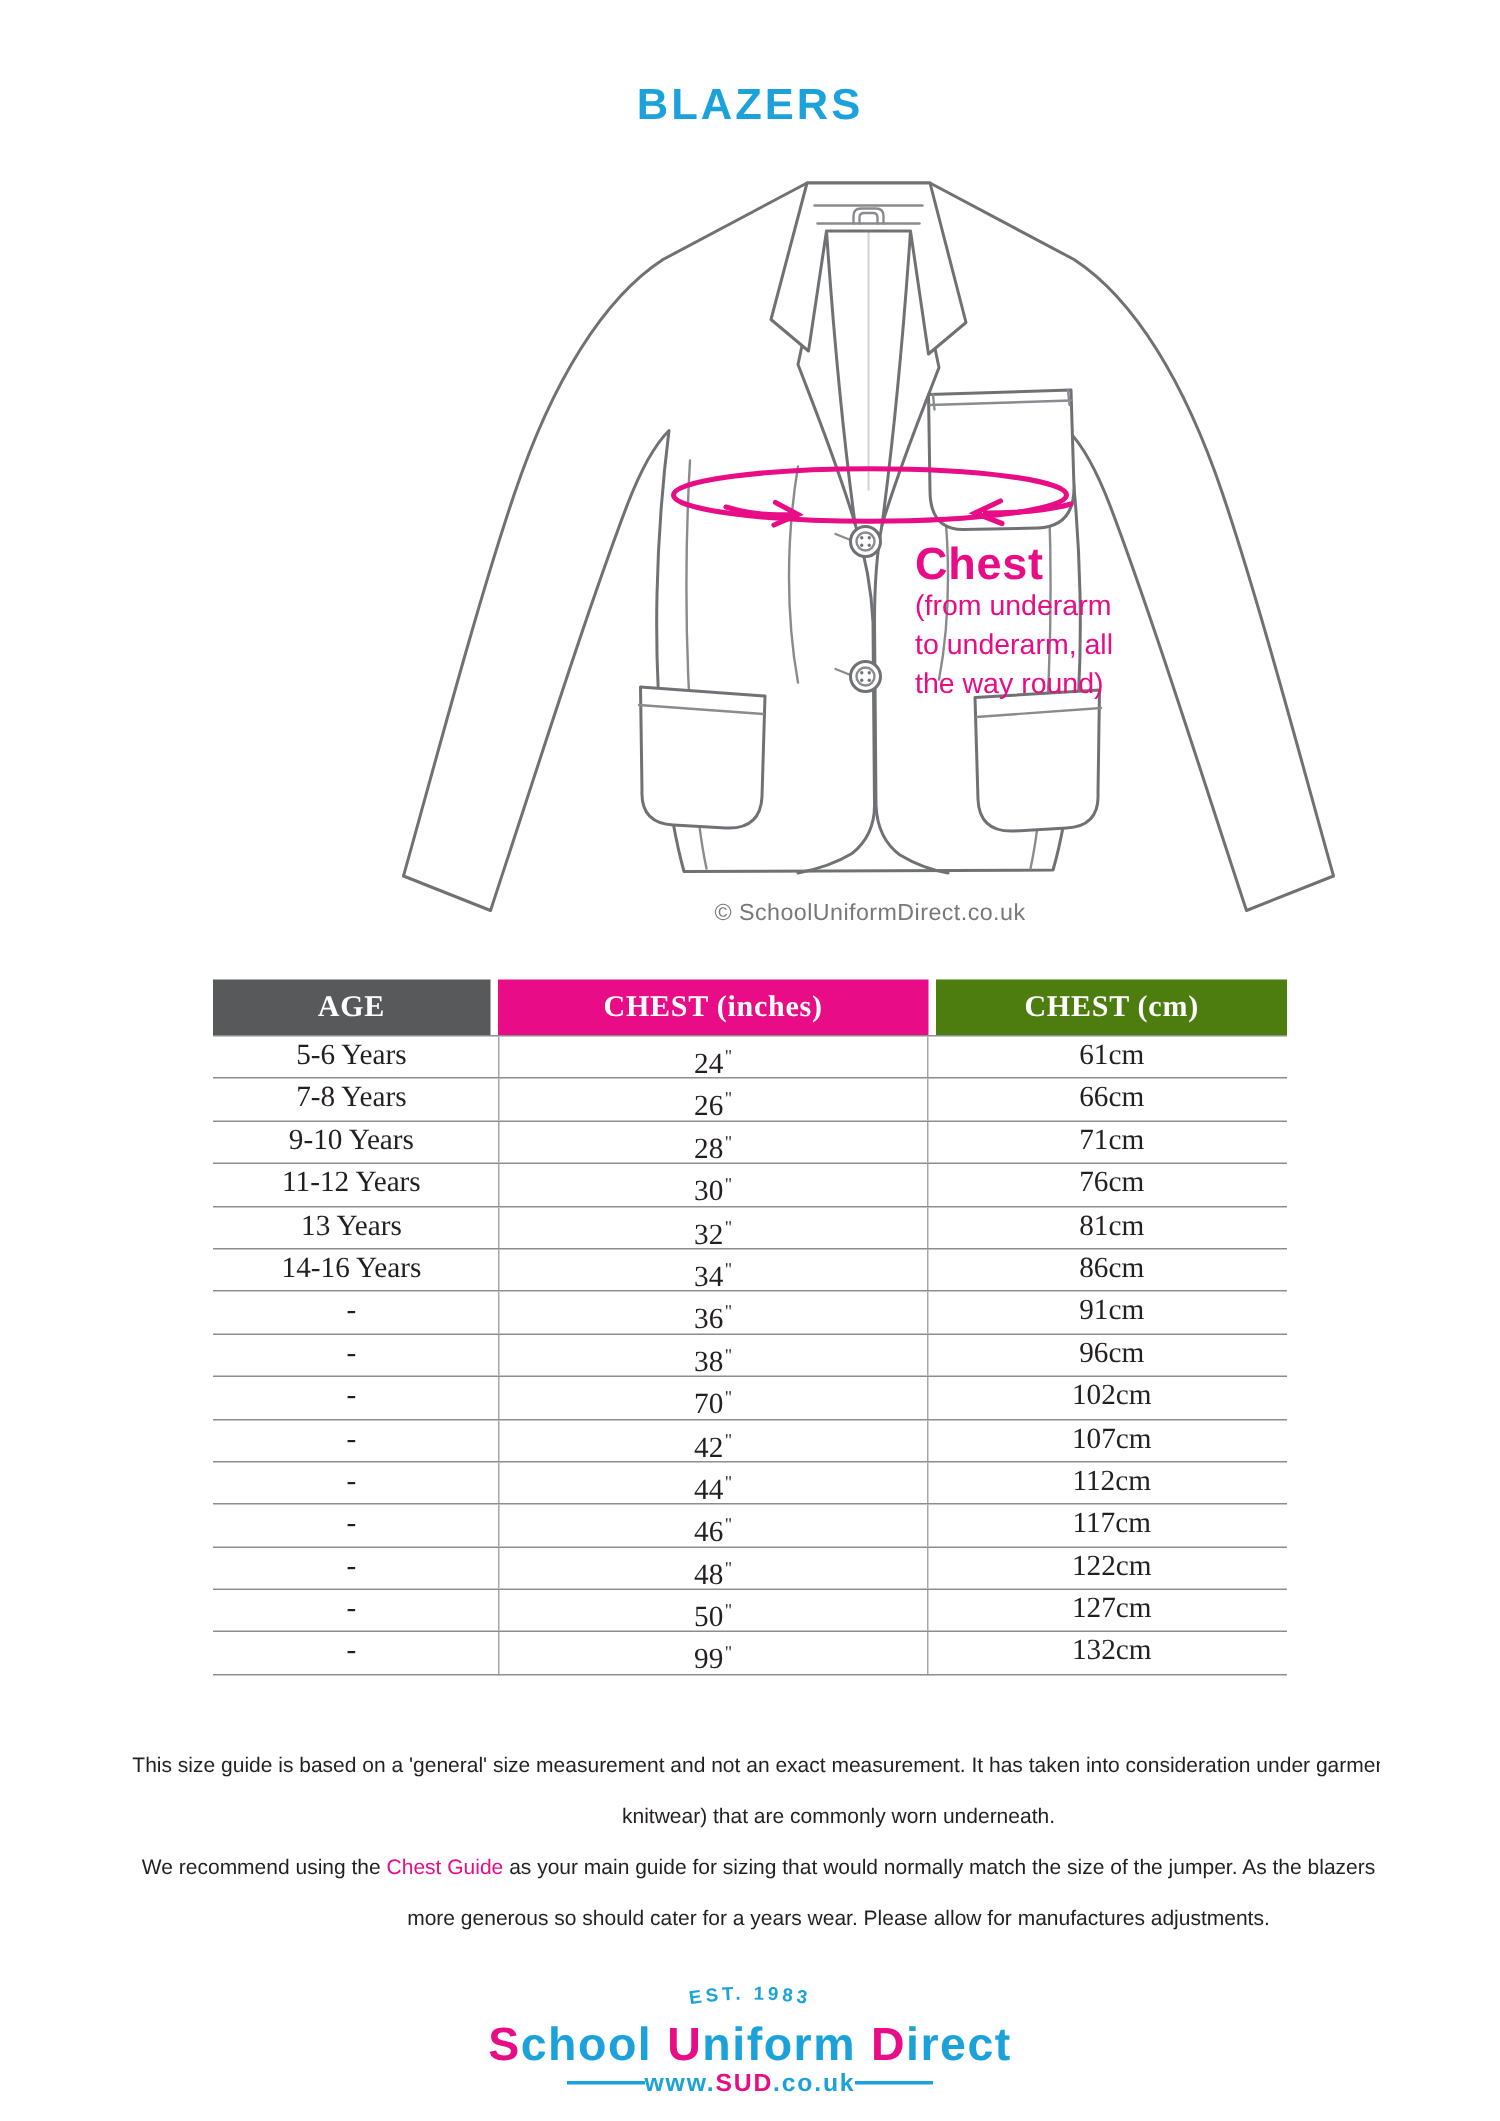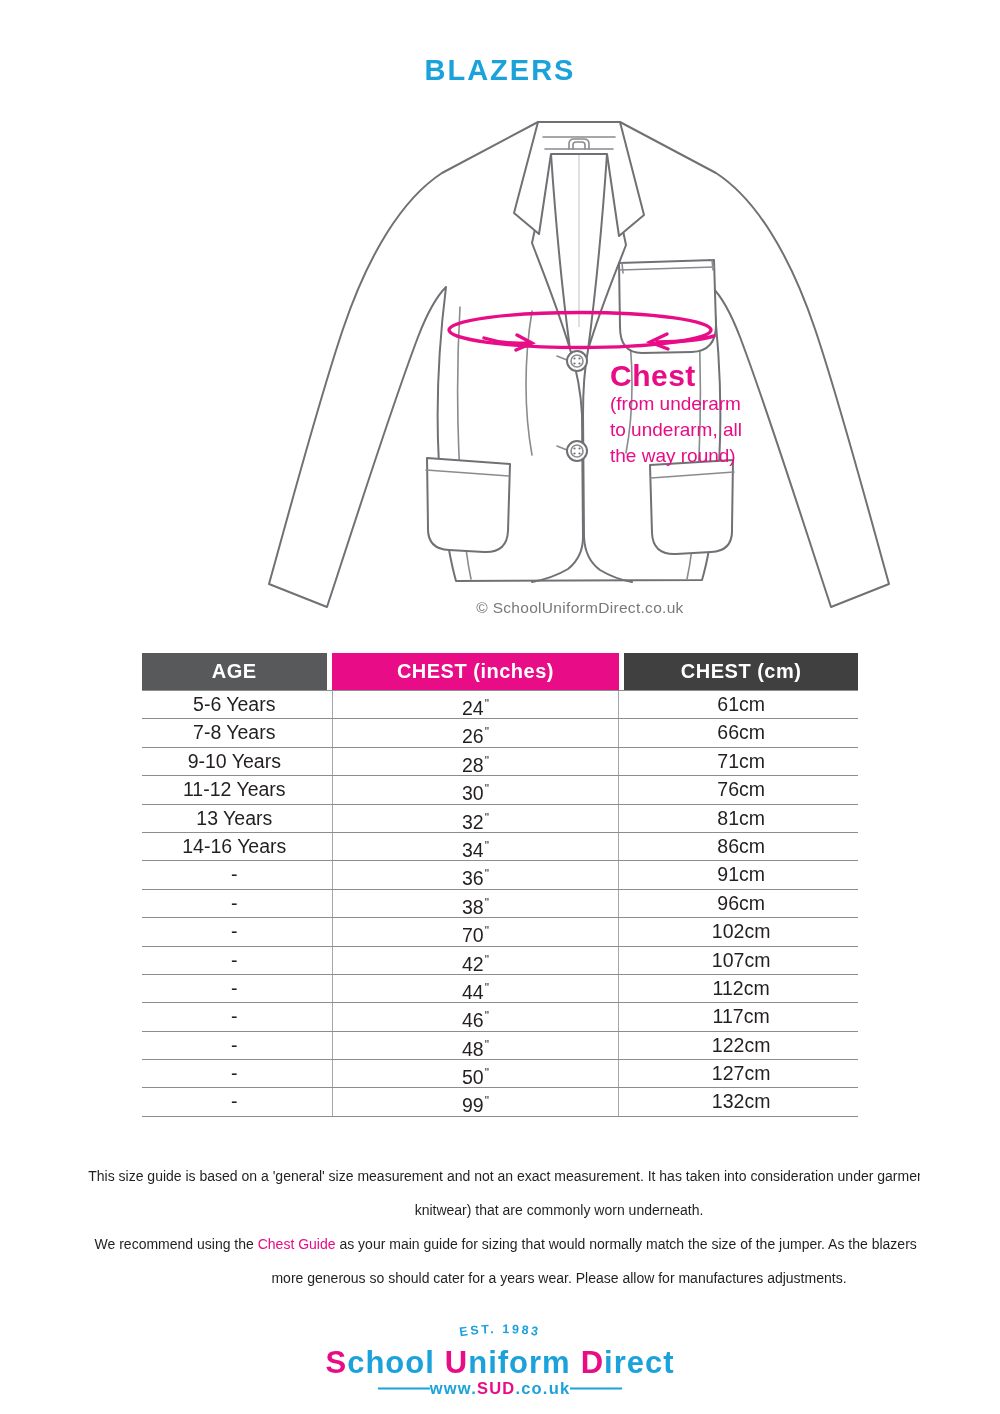--- a/index.html
+++ b/index.html
@@ -15,21 +15,21 @@
 
   .diagram { display:block; margin:10px auto 0; width:1000px; height:522px; }
   .diagram .outline { fill:#ffffff; stroke:#707175; stroke-width:2; stroke-linejoin:round; stroke-linecap:round; }
   .diagram .seam { fill:none; stroke:#8A8B8E; stroke-width:1.6; stroke-linecap:round; }
   .diagram .faint { fill:none; stroke:#D2D3D5; stroke-width:1.4; }
   .diagram .pink-stroke { fill:none; stroke:#E80C86; stroke-width:3.4; stroke-linecap:round; }
   .diagram .chest-title { font-size:30px; font-weight:bold; fill:#E80C86; letter-spacing:0.5px; }
   .diagram .chest-note { font-size:19px; fill:#E80C86; }
   .diagram .copyright { font-size:15.5px; fill:#77787B; letter-spacing:0.3px; }
 
-  .size-table { margin:34px 62px 0; }
+  .size-table { margin:34px 62px 0;font-family:Liberation Serif, serif; }
   .thead, .trow { display:grid; grid-template-columns:229fr 357fr 290fr; column-gap:5px; }
   .hcell {
     height:37px; line-height:37px; text-align:center;
     color:#ffffff; font-size:20px; font-weight:bold; letter-spacing:0.5px;
   }
   .trow { border-bottom:1px solid #8C8D90; }
   .trow:first-child { border-top:1px solid #8C8D90; }
   .cell {
     height:27.4px; line-height:26.5px; text-align:center;
     font-size:19.5px; color:#231F20;
@@ -132,21 +132,21 @@
       <text class="chest-note" x="530" y="365">the way round)</text>
     </g>
 
     <text class="copyright" x="500" y="516" text-anchor="middle">© SchoolUniformDirect.co.uk</text>
   </svg>
 
   <div class="size-table">
     <div class="thead">
       <div class="hcell" style="background-color: rgb(88, 89, 91);">AGE</div>
       <div class="hcell" style="background-color: rgb(232, 12, 134);">CHEST (inches)</div>
-      <div class="hcell" style="background-color: #404040;">CHEST (cm)</div>
+      <div class="hcell" style="background-color: #4d7c0f;">CHEST (cm)</div>
     </div>
     <div class="tbody" id="table-body">
       <div class="trow">
         <div class="cell age">5-6 Years</div>
         <div class="cell inches"><span>24</span><sup class="inch">"</sup></div>
         <div class="cell cm">61cm</div>
       </div>
 
       <div class="trow">
         <div class="cell age">7-8 Years</div>

